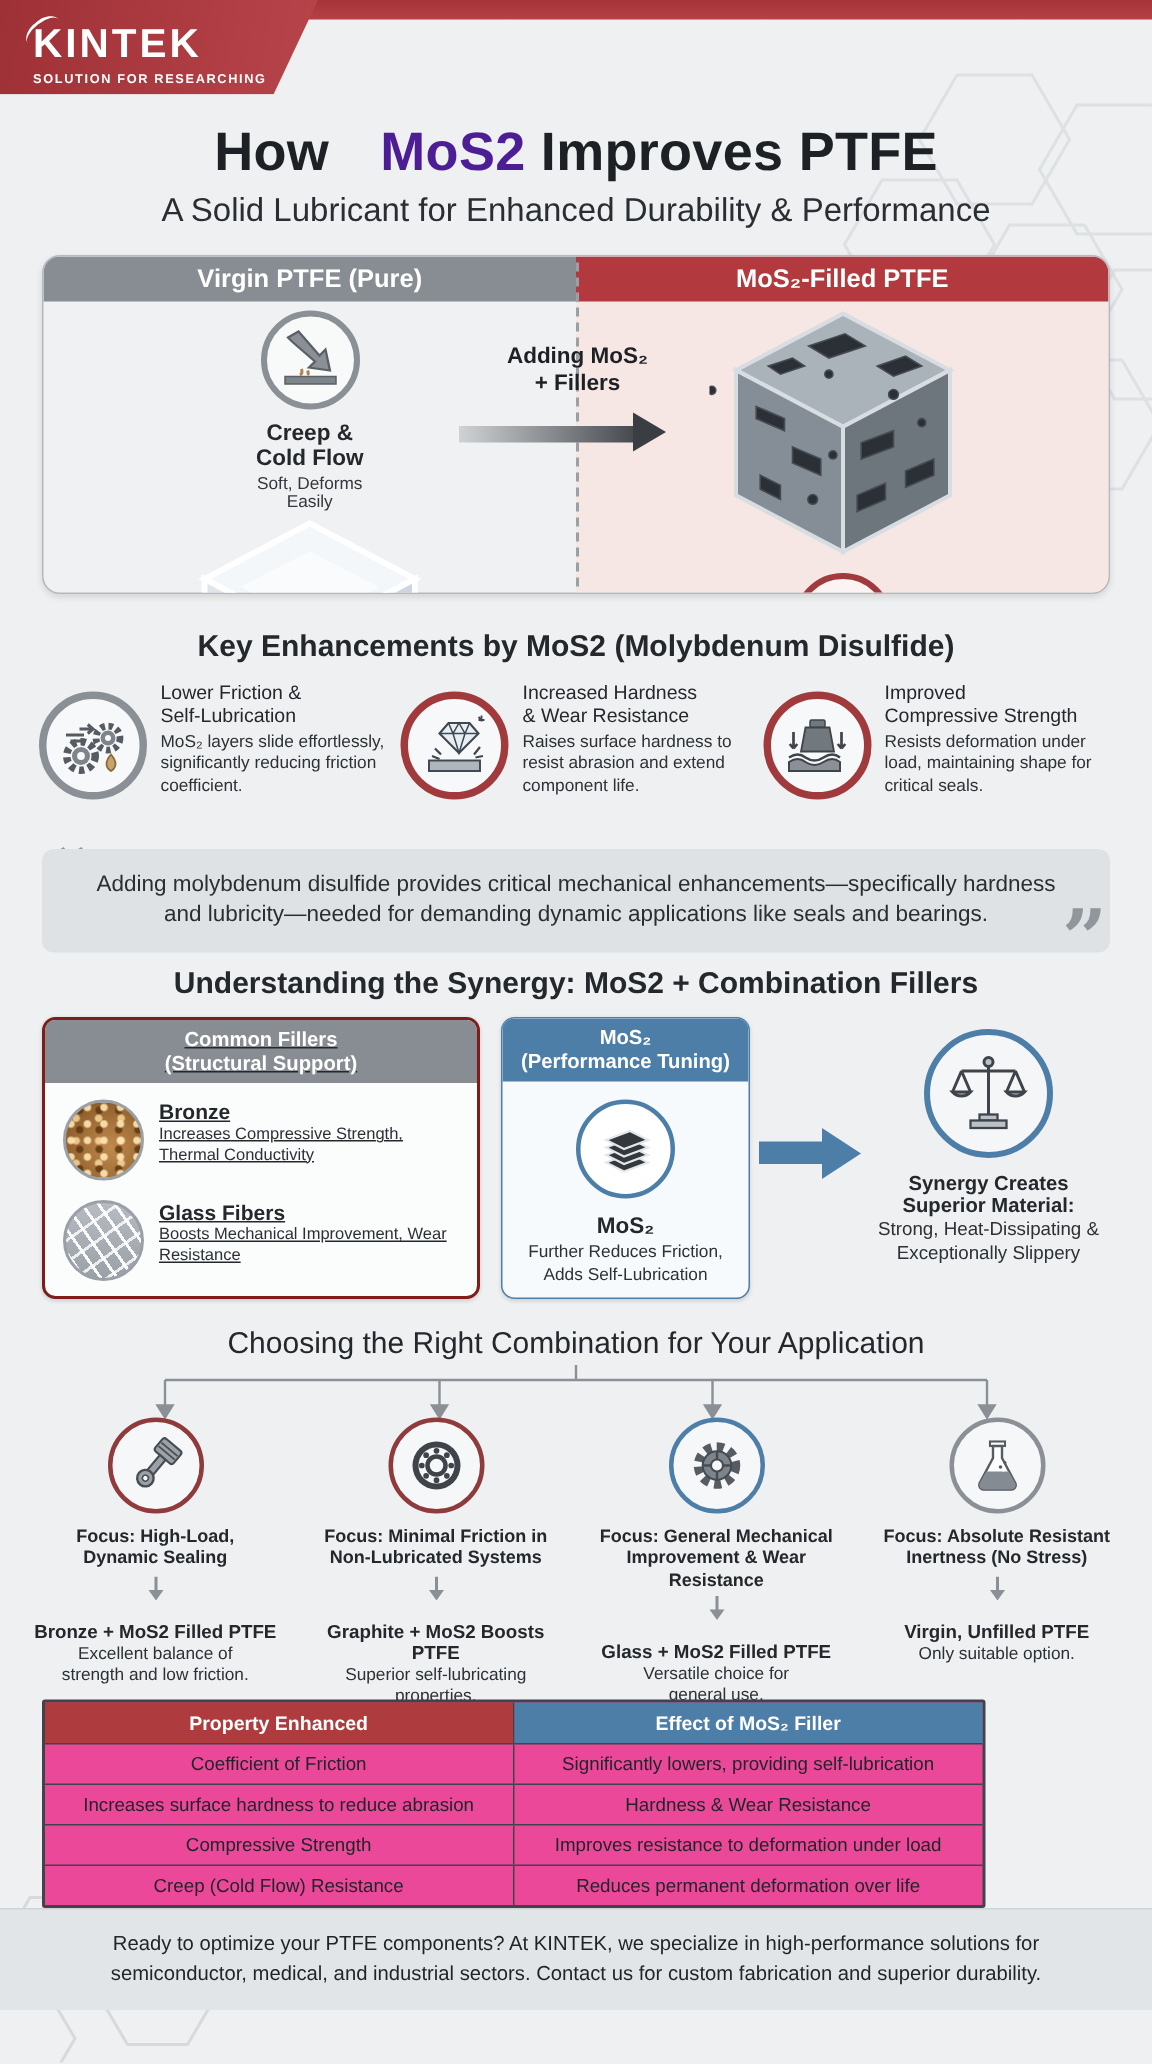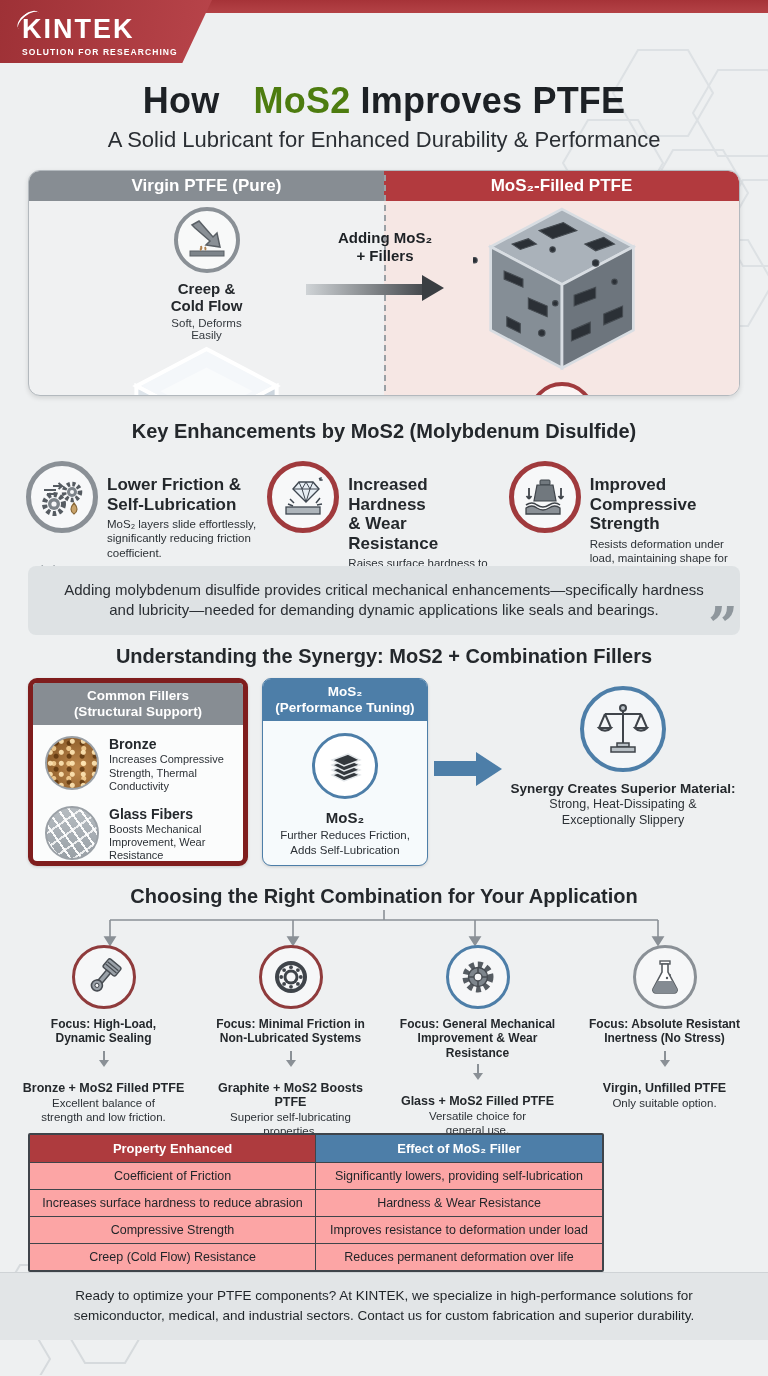--- a/index.html
+++ b/index.html
@@ -21,21 +21,21 @@
   }
   .logo-text { color:#fff; font-weight:bold; font-size:27px; letter-spacing:2px; line-height:1; position:relative;}
   .logo-swoosh { position:absolute; left:-3px; top:-4px; width:26px; height:26px; border-top:2px solid #fff; transform:rotate(-38deg); border-radius:50%/30%; }
   .logo-tagline { color:#fff; font-size:8.5px; letter-spacing:1.1px; font-weight:bold; margin-top:4px; }
 
   .hex-deco { position:absolute; pointer-events:none; }
 
   
   .title-wrap { position:absolute; top:80px; left:0; width:768px; text-align:center; }
   .main-title { font-size:36px; font-weight:bold; color:#1d2125; letter-spacing:.2px;}
-  .main-title .hl { color:#4d7c0f;margin-left:24px; }
+  .main-title .hl { color:#4c1d95;margin-left:24px; }
   .subtitle { font-size:22px; color:#2a2e33; margin-top:5px; font-weight:400;}
 
   
   .compare-card {
     position:absolute; top:170px; left:28px; width:712px; height:226px;
     border:1px solid #b3b9be; border-radius:12px; background:#f0f1f2;
     box-shadow:0 2px 5px rgba(0,0,0,.12); display:flex; overflow:hidden;
   }
   .half { width:50%; position:relative; }
   .half.right { background:#f6e7e4; }
@@ -63,37 +63,37 @@
   .big-arrow .shaft { position:absolute; left:8px; top:9px; width:118px; height:11px; background:linear-gradient(90deg,#cfd3d6,#45494d); }
   .big-arrow .head { position:absolute; left:124px; top:0; width:0; height:0; border-left:22px solid #3a3e42; border-top:13px solid transparent; border-bottom:13px solid transparent; }
 
   
   .enh-title { position:absolute; top:420px; width:768px; text-align:center; font-size:20px; font-weight:bold; }
   .enh-row { position:absolute; top:455px; left:22px; width:724px; display:flex; }
   .enh-item { flex:1; display:flex; gap:9px; padding:0 4px;}
   .enh-circle { width:72px; height:72px; flex:0 0 72px; border-radius:50%; background:#f7f8f9; display:flex; align-items:center; justify-content:center; margin-top:6px;}
   .enh-circle.g { border:5px solid #8a9096; }
   .enh-circle.r { border:5px solid #a03a3d; }
-  .enh-text .t { font-weight:bold; font-size:17px; line-height:1.15;margin-top:20px; }
+  .enh-text .t { font-weight:normal; font-size:13px; line-height:1.15; }
   .enh-text .d { font-size:11.5px; line-height:1.25; margin-top:3px; color:#2c3136; max-width:150px;}
 
   
   .quote-box {
     position:absolute; top:566px; left:28px; width:712px; background:#dee2e4;
     border-radius:8px; padding:14px 34px; text-align:center; font-size:15px; line-height:1.35; color:#2a2e33;
   }
   .qmark { position:absolute; font-family:"DejaVu Serif", serif; font-weight:bold; font-size:52px; color:#8f979d; line-height:1; }
   .qmark.open { left:30px; top:560px; }
   .qmark.close { right:30px; top:600px; }
 
   
   .syn-title { position:absolute; top:645px; width:768px; text-align:center; font-size:20px; font-weight:bold; }
   .syn-row { position:absolute; top:678px; left:28px; width:712px; height:188px; display:flex; align-items:stretch;}
   .panel { border-radius:9px; overflow:hidden; background:#fbfcfc; box-shadow:0 1px 3px rgba(0,0,0,.15); }
-  .panel-fillers { width:220px; border:5px solid #7f1d1d; }
+  .panel-fillers { width:292px; border:2px solid #7f1d1d;text-decoration:underline; }
   .panel-mos2 { width:166px; border:1.5px solid #4d7ea8; margin-left:14px; background:#f6fafc;}
   .panel-head { color:#fff; font-weight:bold; font-size:13.5px; text-align:center; line-height:1.2; padding:5px 2px; }
   .panel-fillers .panel-head { background:#878d93; }
   .panel-mos2 .panel-head { background:#4d7ea8; }
   .filler-row { display:flex; gap:10px; padding:11px 10px 2px 12px; align-items:flex-start;}
   .swatch { width:54px; height:54px; flex:0 0 54px; border-radius:50%; border:2px solid #9aa0a6; }
   .swatch.bronze {
     background:
       radial-gradient(circle at 30% 30%, rgba(255,230,180,.9) 0 2px, transparent 3px),
       radial-gradient(circle at 70% 40%, rgba(90,50,10,.8) 0 2px, transparent 3px),
@@ -115,35 +115,35 @@
   .mos2-desc { font-size:11.5px; line-height:1.25; margin-top:2px; color:#2c3136;}
   .syn-arrow { width:72px; position:relative; margin-top:74px; margin-left:6px;}
   .syn-arrow .shaft { position:absolute; left:0; top:9px; width:44px; height:15px; background:#4d7ea8;}
   .syn-arrow .head { position:absolute; left:42px; top:0; border-left:26px solid #4d7ea8; border-top:17px solid transparent; border-bottom:17px solid transparent;}
   .syn-result { flex:1; text-align:center; padding-top:8px;}
   .result-circle { width:86px; height:86px; border-radius:50%; border:4px solid #4d7ea8; background:#f4f6f8; margin:0 auto; display:flex; align-items:center; justify-content:center;}
   .result-title { font-weight:bold; font-size:13.5px; margin-top:9px;}
   .result-desc { font-size:12.5px; line-height:1.25; margin-top:1px; color:#2c3136;}
 
   
-  .choose-title { position:absolute; top:885px; width:768px; text-align:center; font-size:20px; font-weight:bold; }
+  .choose-title { position:absolute; top:885px; width:768px; text-align:center; font-size:20px; font-weight:normal; }
   .connector { position:absolute; top:910px; left:0; }
   .choose-row { position:absolute; top:945px; left:10px; width:748px; display:flex; }
   .choose-col { width:25%; text-align:center; padding:0 6px;}
   .choose-circle { width:64px; height:64px; border-radius:50%; margin:0 auto; background:#f6f7f8; display:flex; align-items:center; justify-content:center;}
   .cc-red { border:3.5px solid #8f3b3c; }
   .cc-blue { border:3.5px solid #4d7ea8; }
   .cc-gray { border:3.5px solid #8a9096; }
   .focus { font-weight:bold; font-size:12px; line-height:1.2; margin-top:8px; min-height:30px;}
   .mini-arrow { margin:4px auto 4px auto; width:12px; }
   .rec { font-weight:bold; font-size:12.5px;margin-top:14px; }
   .rec-desc { font-size:11.5px; line-height:1.2; margin-top:2px; color:#2c3136;}
 
   
-  .prop-table { position:absolute; top:1133px; left:28px; width:576px; border:2px solid #3f444a; border-radius:2px; background:#fca5a5;}
+  .prop-table { position:absolute; top:1133px; left:28px; width:629px; border:2px solid #3f444a; border-radius:2px; background:#ec4899;}
   .t-row { display:flex; border-top:1px solid #3f444a; }
   .t-row.head { border-top:none; }
   .t-cell { width:50%; text-align:center; font-size:12.5px; padding:6px 4px; color:#1f2428;}
   .t-cell:first-child { border-right:1px solid #3f444a; }
   .t-row.head .t-cell { color:#fff; font-weight:bold; font-size:13px; }
   .t-row.head .t-cell.red { background:#ae3b3e; }
   .t-row.head .t-cell.blue { background:#4d7ea8; }
 
   
   .cta-band { position:absolute; top:1272px; left:0; width:768px; height:68px; background:#e2e5e7; border-top:1px solid #cfd3d6; padding:13px 44px; text-align:center; font-size:13.5px; line-height:1.45; color:#1f2428;}

